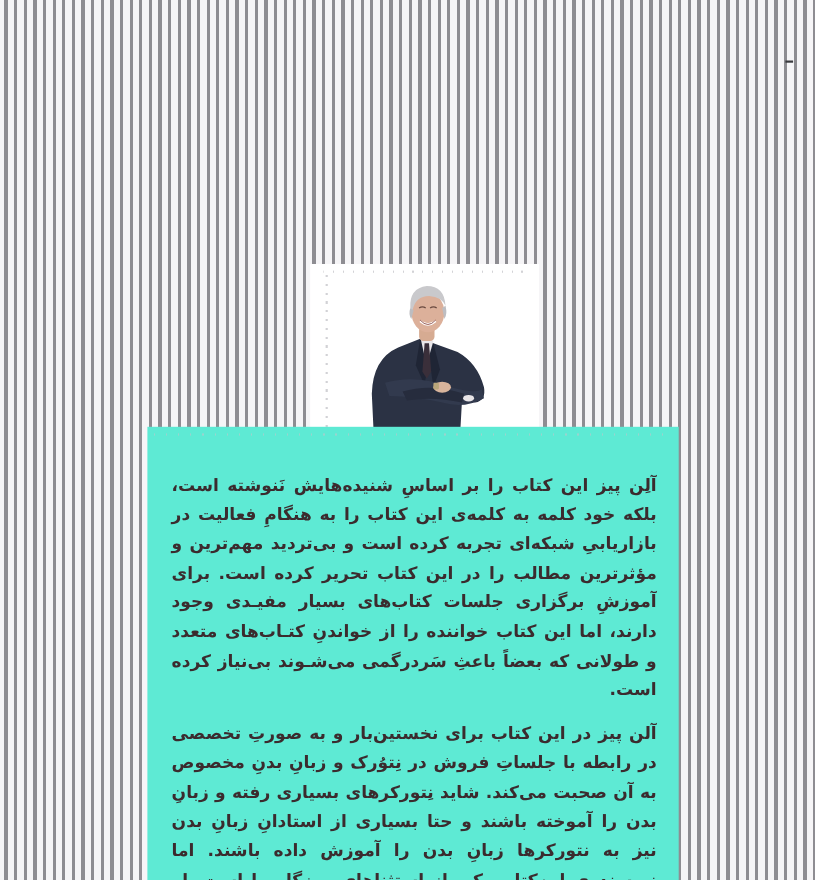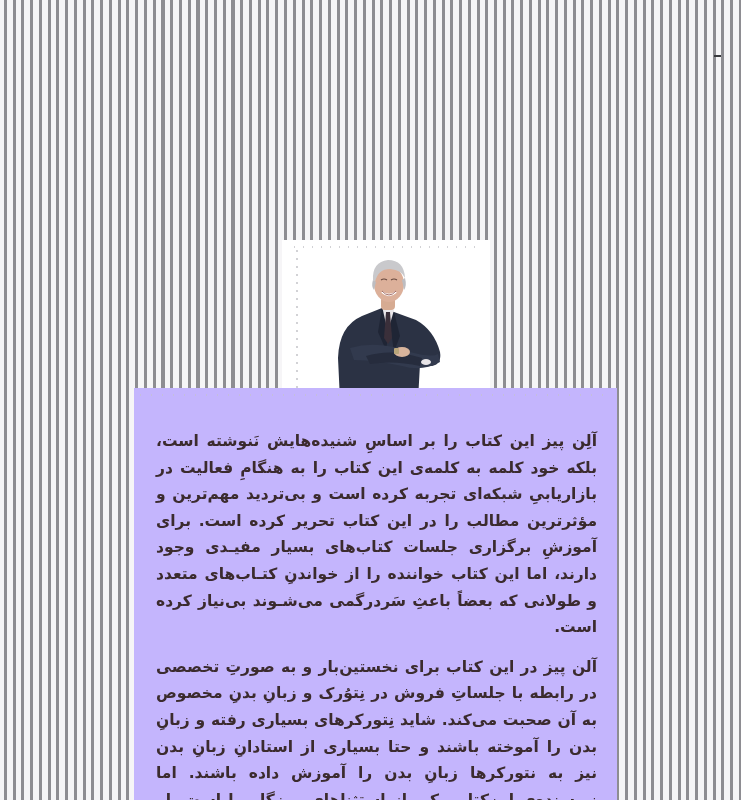--- a/index.html
+++ b/index.html
@@ -52,21 +52,21 @@
       top: 0;
       width: 208px;
       height: 160px;
     }
     .text-panel {
       position: absolute;
       left: 134px;
       top: 388px;
       width: 483px;
       height: 412px;
-      background: #c4b5fd;
+      background: #5eead4;
     }
     .text-panel .dots-top {
       position: absolute;
       left: 6px; right: 10px; top: 6px;
       height: 2px;
       background-image: repeating-linear-gradient(90deg, #c4c4c8 0 1px, transparent 1px 11px);
       opacity: .6;
     }
     .body-text {
       position: absolute;

